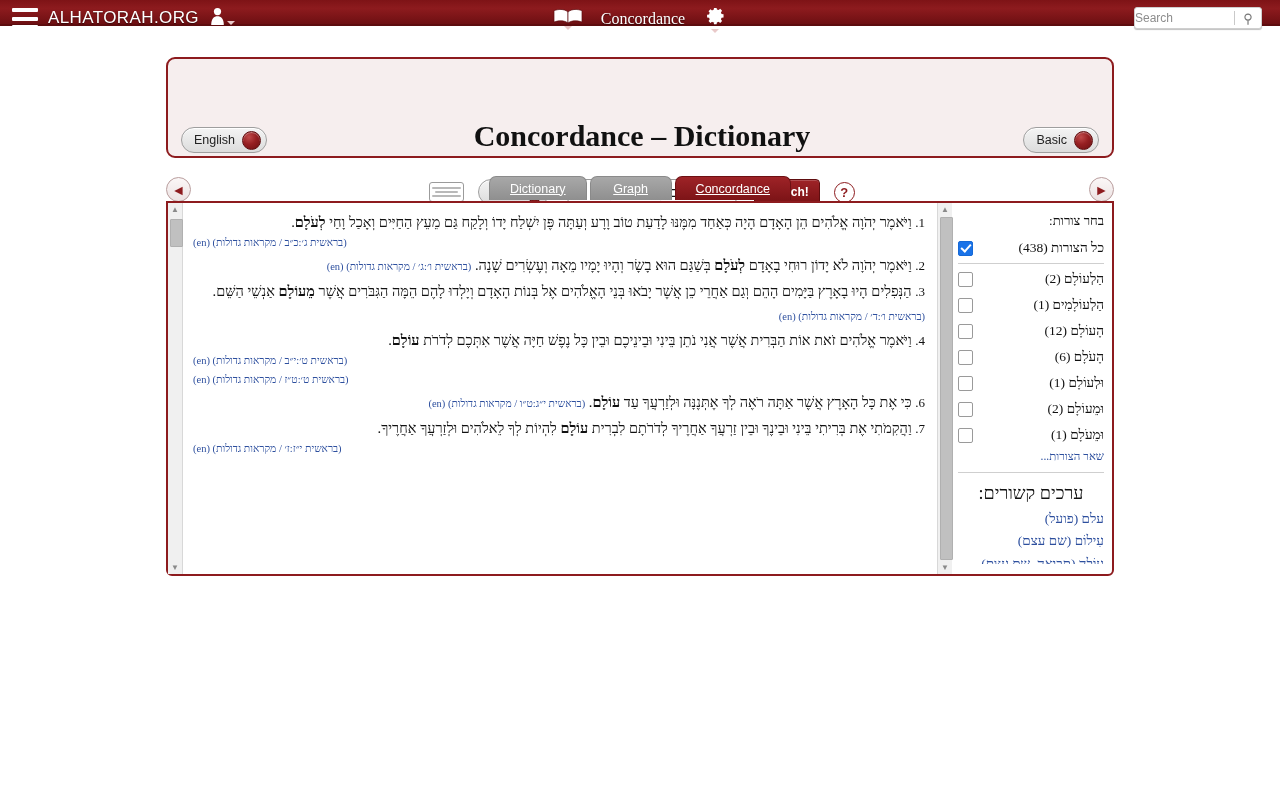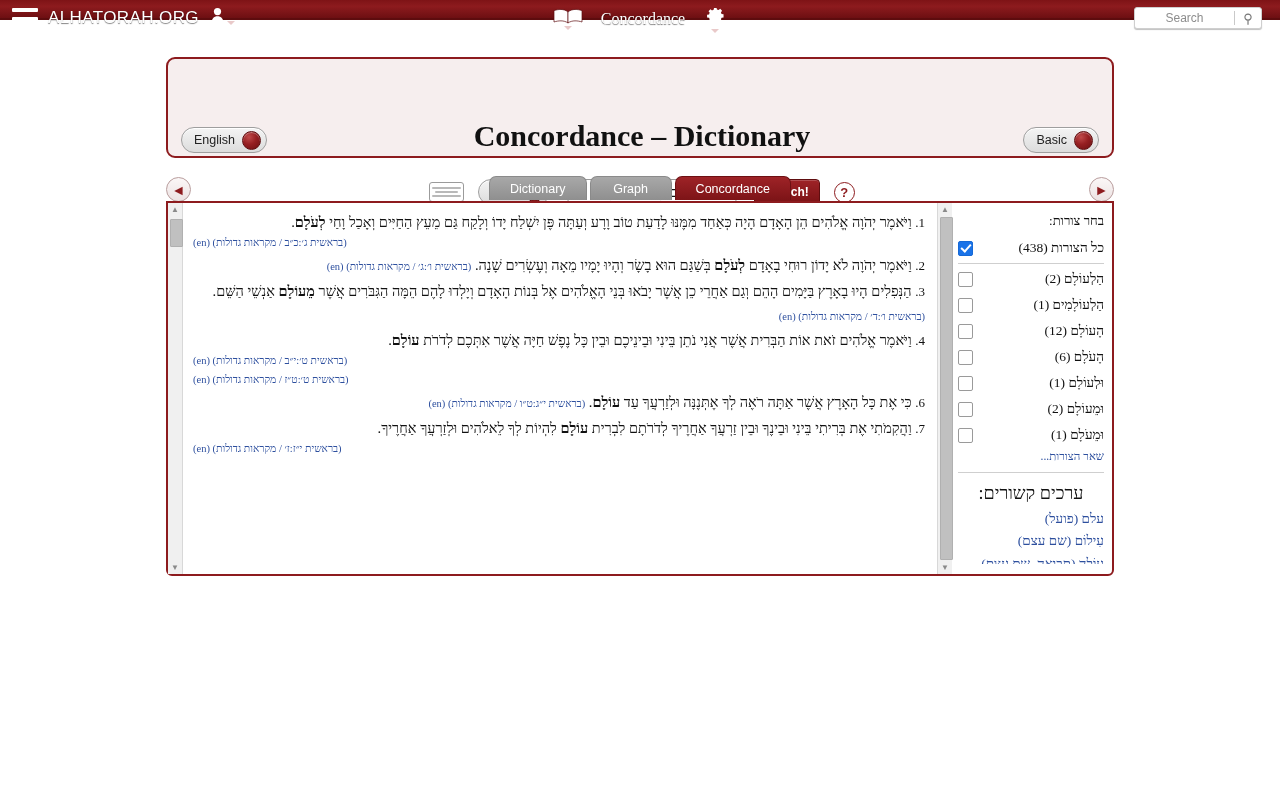--- a/index.html
+++ b/index.html
@@ -6,21 +6,21 @@
     margin: 0; padding: 0;
     width: 1280px; height: 800px;
     background: #ffffff;
     font-family: "Liberation Sans", sans-serif;
     overflow: hidden;
   }
 
   
   .topbar {
     position: absolute; left: 0; top: 0;
-    width: 1280px; height: 20px;
+    width: 1280px; height: 26px;
     background: linear-gradient(to bottom, #7e1316 0%, #8d1b1e 35%, #6d0f12 100%);
     border-bottom: 2px solid #5d0c0e;
     box-sizing: border-box;
   }
   .hamburger {
     position: absolute; left: 12px; top: 8px;
     width: 26px; height: 21px;
     display: flex; flex-direction: column; justify-content: space-between;
     cursor: pointer;
   }
@@ -55,21 +55,21 @@
     margin-top: 12px;
   }
   .searchbox {
     position: absolute; right: 18px; top: 7px;
     width: 128px; height: 22px;
     background: #fff; border: 1px solid #cfcfcf; border-radius: 3px;
     display: flex; align-items: center; box-sizing: border-box;
     box-shadow: 0 1px 1px rgba(0,0,0,.25);
   }
   .searchbox .ph {
-    flex: 1; text-align: center; color: #8d8d8d; font-size: 12px;
+    flex: 1; text-align: left; color: #8d8d8d; font-size: 12px;
   }
   .searchbox .divider { width: 1px; height: 14px; background: #c9c9c9; }
   .searchbox .mag { width: 26px; text-align: center; color: #777; font-size: 13px; }
 
   
   .panel-header {
     position: absolute; left: 166px; top: 57px;
     width: 948px; height: 101px;
     background: #f6eeee;
     border: 2px solid #8d1b1e; border-radius: 9px;
@@ -151,20 +151,21 @@
     display: flex; justify-content: center; align-items: flex-end; gap: 3px;
   }
   .tab {
     height: 24px; min-width: 82px; padding: 0 20px;
     display: flex; align-items: center; justify-content: center;
     border-radius: 7px 7px 0 0;
     font-size: 12.5px; color: #fff; cursor: pointer;
     background: linear-gradient(to bottom,#a8a8a8,#8f8f8f);
     border: 1px solid #8a8a8a; border-bottom: none;
     box-sizing: border-box;
+    text-decoration: underline;
   }
   .tab.active {
     background: linear-gradient(to bottom,#9e2327,#7d1417);
     border-color: #6d1013;
   }
 
   
   .content-box {
     position: absolute; left: 166px; top: 201px;
     width: 948px; height: 375px;

